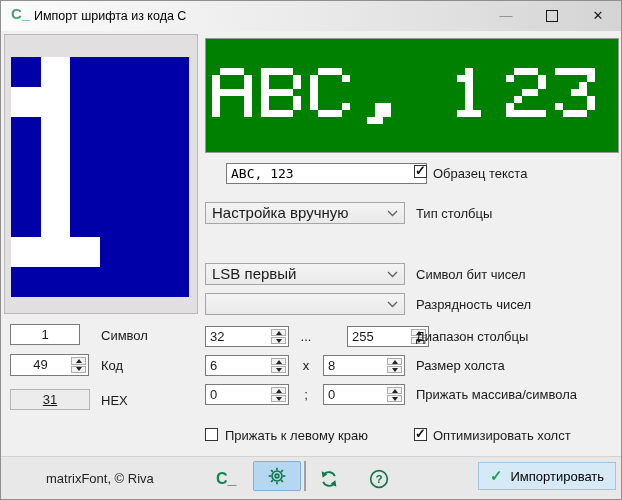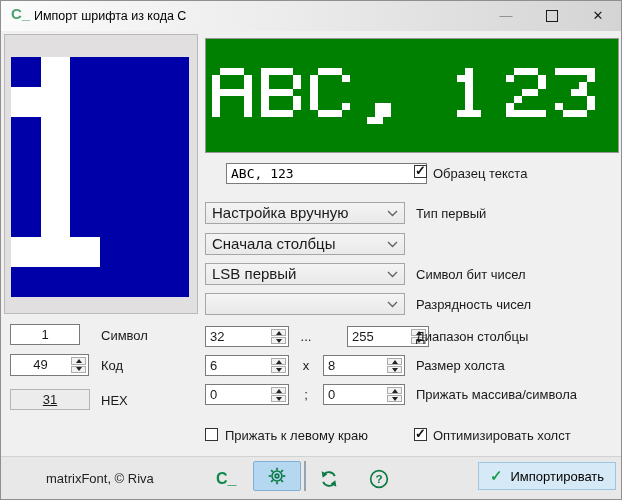--- a/index.html
+++ b/index.html
@@ -229,28 +229,22 @@
     <span class="mark">✓</span>
   </span>
   <span class="flabel" style="left:432px;top:165px;">Образец текста</span>
 
   <div class="combo" style="top:201px;">
     <span class="cval">Настройка вручную</span>
     <svg width="11" height="7">
         <polyline points="1,1 5.5,5.5 10,1" fill="none" stroke="#5f5f5f" stroke-width="1.3"></polyline>
       </svg>
   </div>
-  <span class="flabel" style="left:415px;top:205px;">Тип первый</span>
-
-  <div class="combo" style="top:232px;">
-    <span class="cval">Сначала столбцы</span>
-    <svg width="11" height="7">
-        <polyline points="1,1 5.5,5.5 10,1" fill="none" stroke="#5f5f5f" stroke-width="1.3"></polyline>
-      </svg>
-  </div>
+  <span class="flabel" style="left:415px;top:205px;">Тип столбцы</span>
+
 
   <div class="combo" style="top:262px;">
     <span class="cval">LSB первый</span>
     <svg width="11" height="7">
         <polyline points="1,1 5.5,5.5 10,1" fill="none" stroke="#5f5f5f" stroke-width="1.3"></polyline>
       </svg>
   </div>
   <span class="flabel" style="left:415px;top:266px;">Символ бит чисел</span>
 
   <div class="combo" style="top:292px;">

